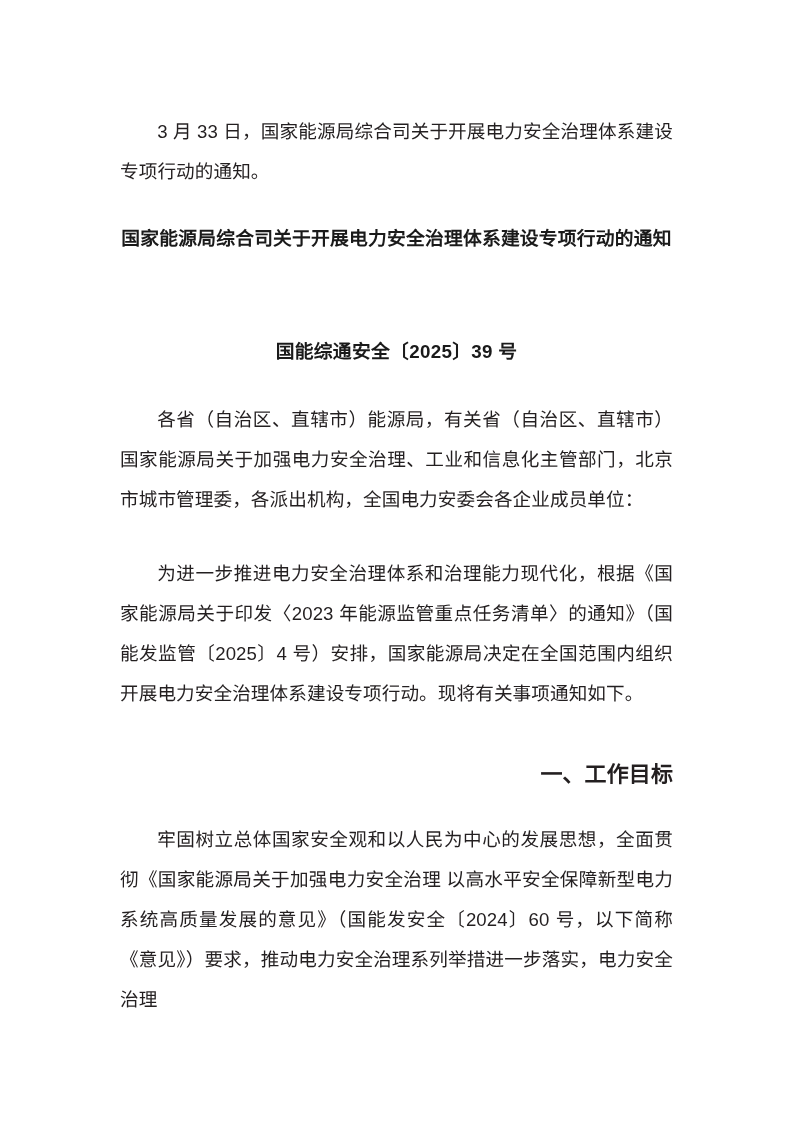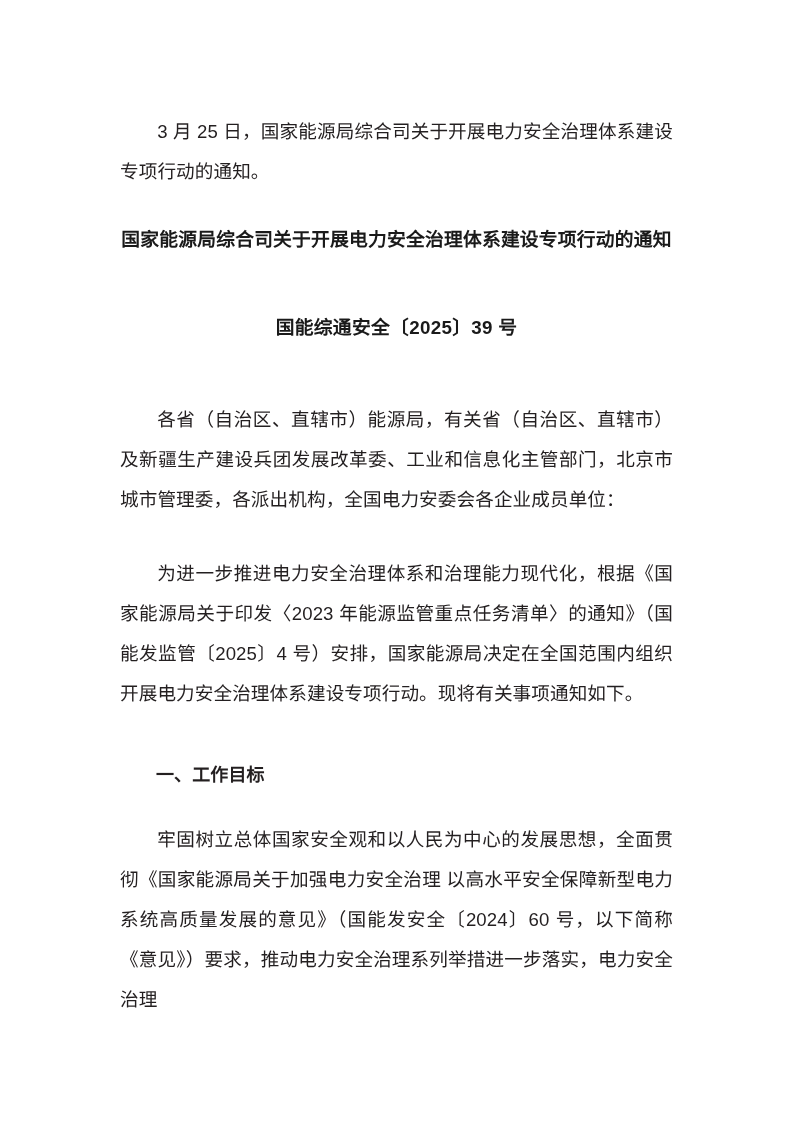--- a/index.html
+++ b/index.html
@@ -45,75 +45,77 @@
 
   
   .doc-title {
     font-size: 18.8px;
     line-height: 40px;
     font-weight: 700;
     text-align: center;
     color: #1a1a1a;
     margin: 0;
     letter-spacing: 0.2px;
+    font-family: Liberation Mono, monospace;
   }
 
   
   .doc-number {
     font-size: 18.8px;
     line-height: 40px;
     font-weight: 700;
     text-align: center;
     color: #1a1a1a;
     margin: 0;
     letter-spacing: 0.3px;
   }
 
   
   .section-heading {
-    font-size: 18px;
+    font-size: 22px;
     line-height: 40px;
     font-weight: 600;
     color: #231f20;
     margin: 0;
     text-indent: 2em;
     letter-spacing: 0.1px;
+    text-align: right;
   }
 
   
   .blk { position: absolute; left: 0; width: 553px; }
 
   #blk-intro      { top: 112px; }
   #blk-title      { top: 220px; }
-  #blk-number     { top: 308px; }
+  #blk-number     { top: 332px; }
   #blk-recipients { top: 400px; }
   #blk-basis      { top: 554px; }
   #blk-heading    { top: 755px; }
   #blk-goal       { top: 820px; }
 </style>
 </head>
 <body>
 
 <div class="page">
   <div class="doc-body">
 
     <div class="blk" id="blk-intro">
-      <p class="para">3 月 25 日，国家能源局综合司关于开展电力安全治理体系建设专项行动的通知。</p>
+      <p class="para">3 月 33 日，国家能源局综合司关于开展电力安全治理体系建设专项行动的通知。</p>
     </div>
 
     <div class="blk" id="blk-title">
       <h1 class="doc-title">国家能源局综合司关于开展电力安全治理体系建设专项行动的通知</h1>
     </div>
 
     <div class="blk" id="blk-number">
       <p class="doc-number">国能综通安全〔2025〕39 号</p>
     </div>
 
     <div class="blk" id="blk-recipients">
-      <p class="para">各省（自治区、直辖市）能源局，有关省（自治区、直辖市）及新疆生产建设兵团发展改革委、工业和信息化主管部门，北京市城市管理委，各派出机构，全国电力安委会各企业成员单位：</p>
+      <p class="para">各省（自治区、直辖市）能源局，有关省（自治区、直辖市）国家能源局关于加强电力安全治理、工业和信息化主管部门，北京市城市管理委，各派出机构，全国电力安委会各企业成员单位：</p>
     </div>
 
     <div class="blk" id="blk-basis">
       <p class="para">为进一步推进电力安全治理体系和治理能力现代化，根据《国家能源局关于印发〈2023 年能源监管重点任务清单〉的通知》（国能发监管〔2025〕4 号）安排，国家能源局决定在全国范围内组织开展电力安全治理体系建设专项行动。现将有关事项通知如下。</p>
     </div>
 
     <div class="blk" id="blk-heading">
       <h2 class="section-heading">一、工作目标</h2>
     </div>
 

